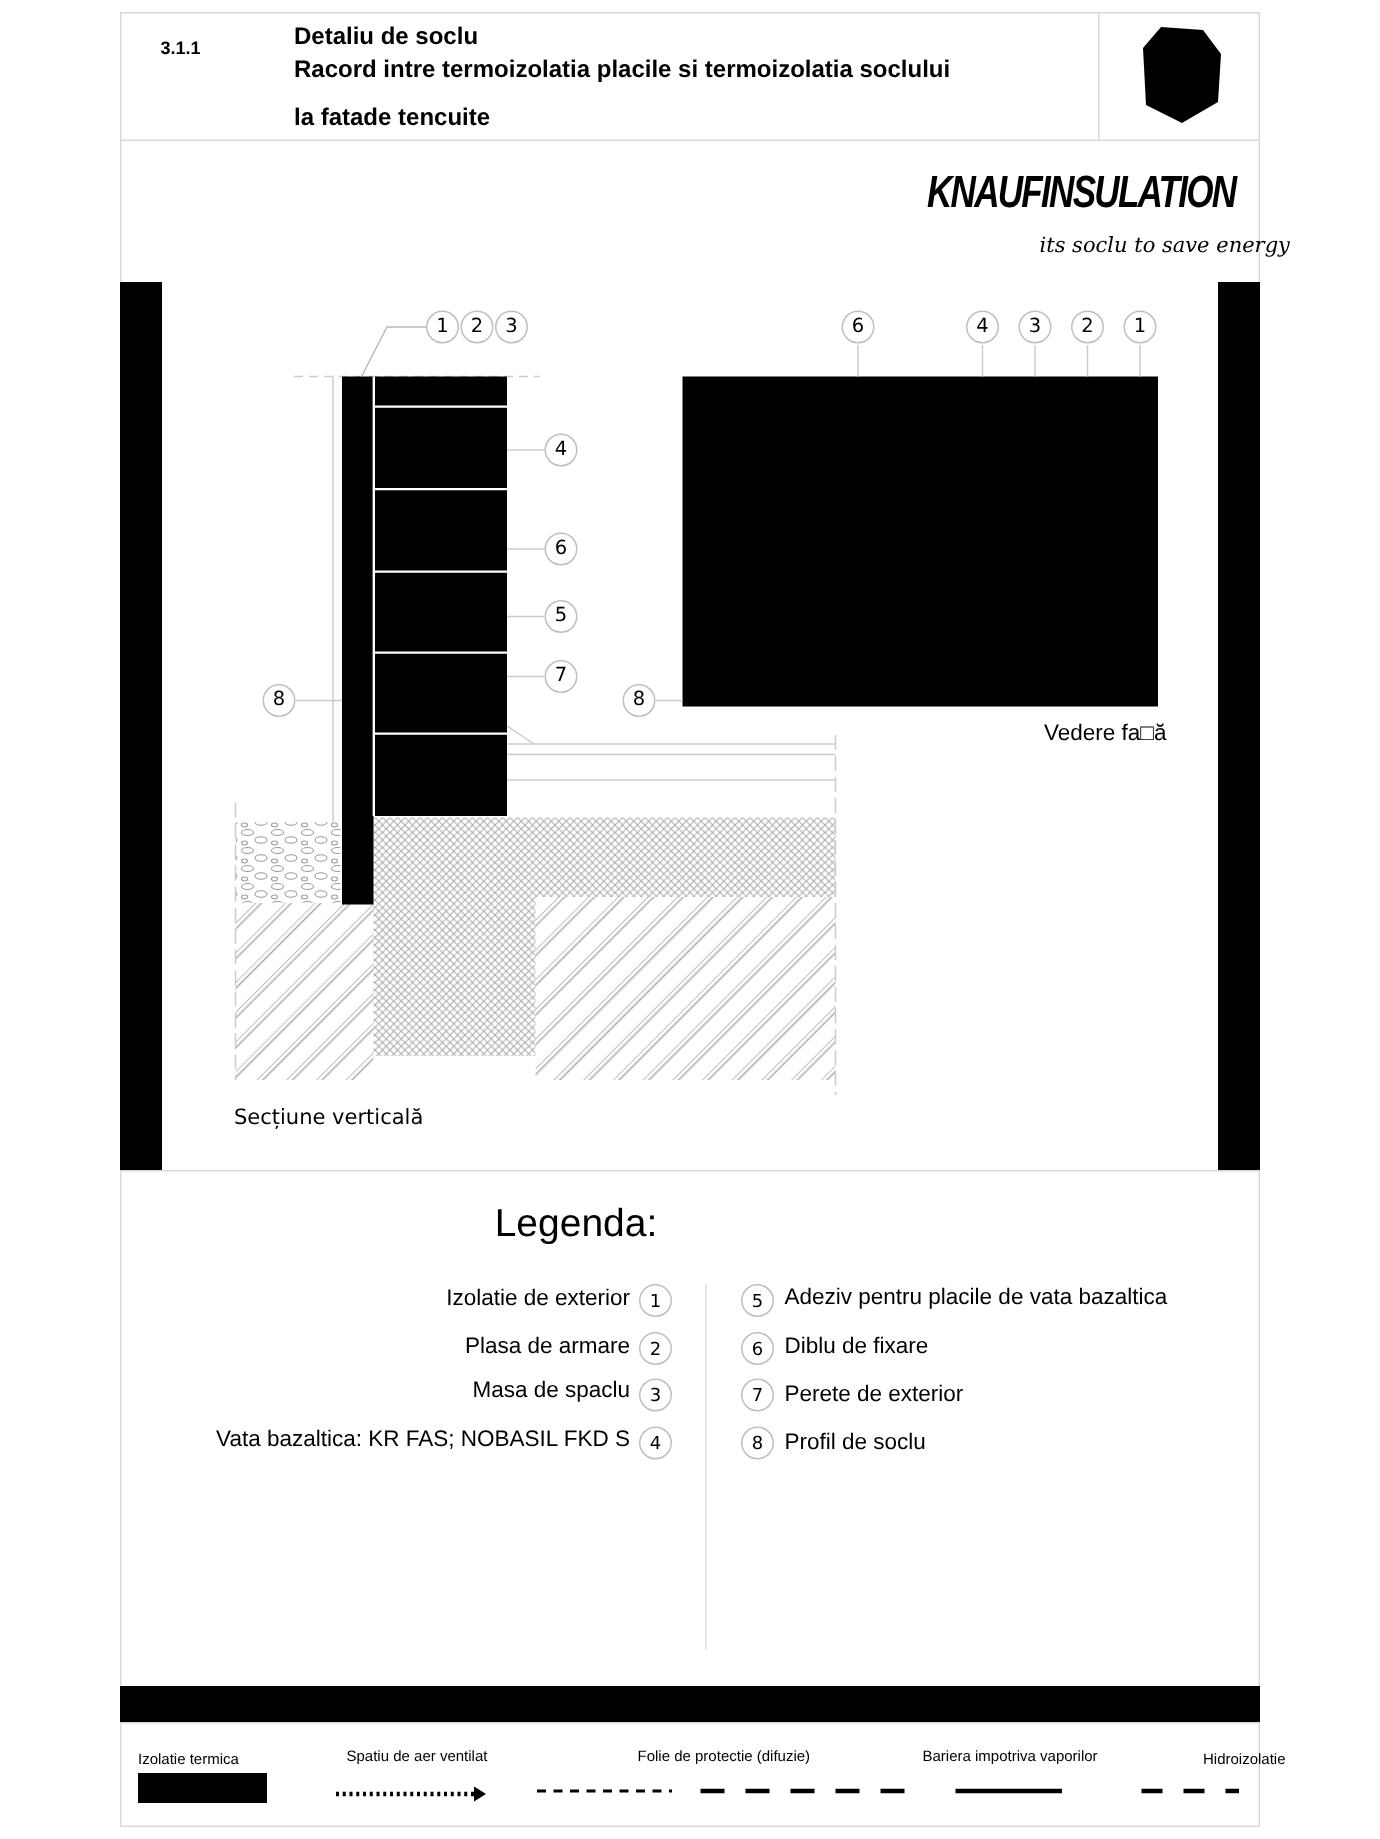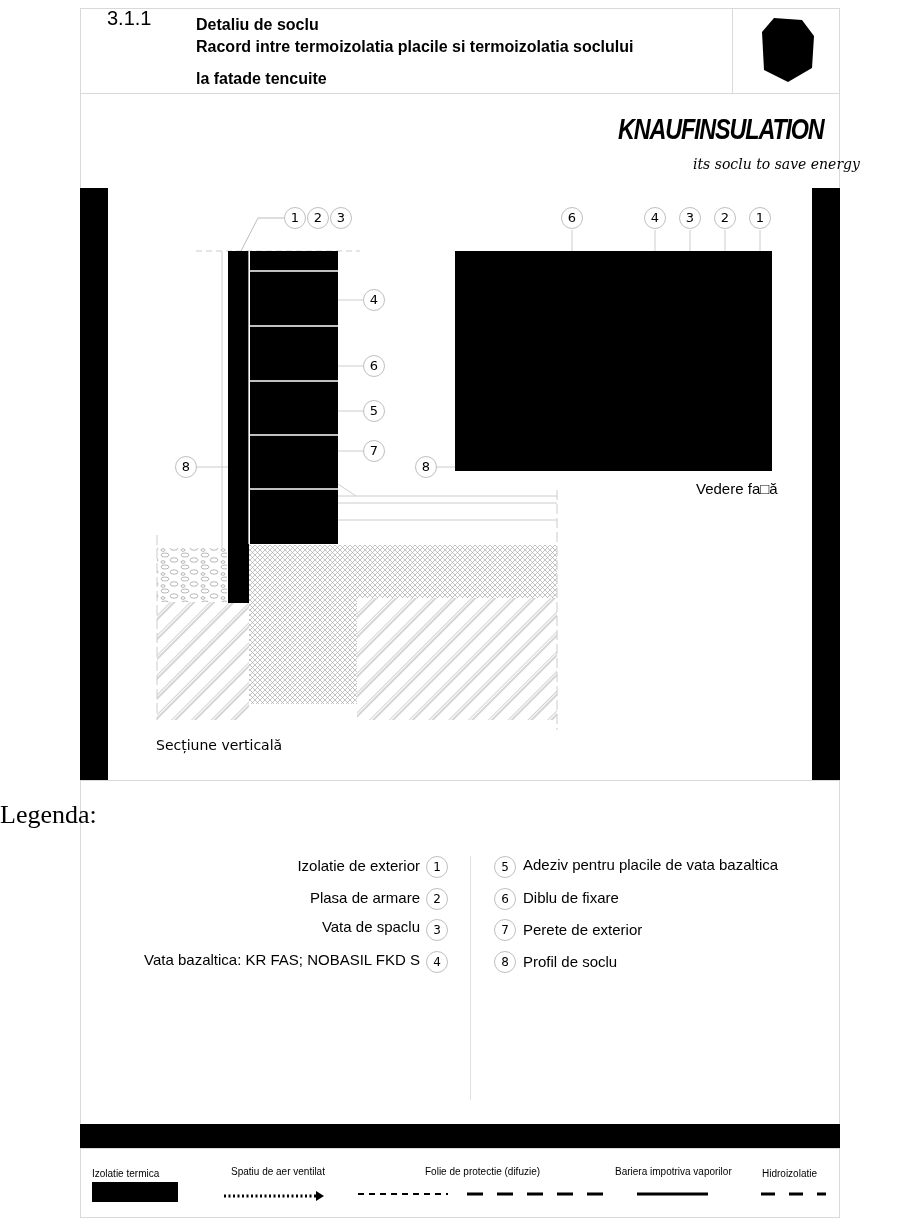--- a/index.html
+++ b/index.html
@@ -1,30 +1,30 @@
 <!DOCTYPE html>
 <html><head>
   <meta charset="utf-8">
   <style>
     html, body { margin: 0; padding: 0; background: #ffffff; }
     body { width: 920px; height: 1226px; position: relative; overflow: hidden; font-family: "Liberation Sans", sans-serif; color: #000; }
     .sheet { position: absolute; left: 80px; top: 8px; width: 760px; height: 1210px; border: 1px solid #d9d9d9; box-sizing: border-box; }
     .header { position: absolute; left: 80px; top: 8px; width: 760px; height: 86px; border-bottom: 1px solid #d9d9d9; box-sizing: border-box; }
     .header-divider { position: absolute; left: 732px; top: 8px; width: 1px; height: 86px; background: #d9d9d9; }
-    .title-num { position: absolute; left: 107px; top: 7px; font-weight: normal; font-size: 20px; }
+    .title-num { position: absolute; left: 107px; top: 25px; font-weight: bold; font-size: 12px; }
     .title-line { position: absolute; left: 156px; font-weight: bold; font-size: 16px; white-space: nowrap; margin-left: 40px; }
     .logo-shape { position: absolute; left: 762px; top: 18px; width: 54px; height: 64px; }
     .brand { position: absolute; left: 618px; top: 112px; width: 200px; height: 70px; }
     .brand-name { position: absolute; left: 0; top: 0; font-family: "Liberation Sans", sans-serif; font-weight: bold; font-style: italic; font-size: 30px; letter-spacing: -1.5px; transform: scaleX(0.78); transform-origin: left top; white-space: nowrap; }
     .brand-tag { position: absolute; left: 75px; top: 44px; font-family: "DejaVu Serif", serif; font-style: italic; font-size: 14px; white-space: nowrap; }
     .side-bar { position: absolute; background: #000; }
     .drawing { position: absolute; left: 0; top: 0; width: 920px; height: 1226px; }
     .callout { position: absolute; width: 22px; height: 22px; border: 1px solid #bfbfbf; border-radius: 50%; background: #fff; box-sizing: border-box; font-size: 13px; line-height: 20px; text-align: center; font-family: "DejaVu Sans", sans-serif; }
     .caption { position: absolute; font-size: 14px; font-family: "DejaVu Sans", sans-serif; white-space: nowrap; }
-    .legend-title { position: absolute; left: 0; width: 768px; top: 800px; text-align: left; font-family: Liberation Serif, serif; font-size: 26px; }
+    .legend-title { position: absolute; left: 0; width: 768px; top: 800px; text-align: center; font-family: Liberation Sans, sans-serif; font-size: 26px; }
     .legend-divider { position: absolute; left: 470px; top: 856px; width: 1px; height: 244px; background: #e0e0e0; }
     .leg-left { position: absolute; right: 500px; font-size: 15px; white-space: nowrap; text-align: right; }
     .leg-right { position: absolute; left: 523px; font-size: 15px; white-space: nowrap; }
     .leg-num { position: absolute; width: 22px; height: 22px; border: 1px solid #bfbfbf; border-radius: 50%; box-sizing: border-box; font-size: 12px; line-height: 20px; text-align: center; font-family: "DejaVu Sans", sans-serif; }
     .footer-bar { position: absolute; left: 80px; top: 1124px; width: 760px; height: 24px; background: #000; }
     .fl-label { position: absolute; font-size: 10px; white-space: nowrap; }
   </style>
 </head>
 <body>
 
@@ -134,33 +134,33 @@
 <div class="callout" style="left:415px;top:456px">8</div>
 <div class="caption" style="left:696px;top:480px;font-family:'Liberation Sans',sans-serif;font-size:15px">Vedere fa□ă</div>
 
 <div class="legend-title">Legenda:</div>
 <div class="legend-divider"></div>
 
 <div class="leg-left" style="top:857px">Izolatie de exterior</div>
 <div class="leg-num" style="left:426px;top:856px">1</div>
 <div class="leg-left" style="top:889px">Plasa de armare</div>
 <div class="leg-num" style="left:426px;top:888px">2</div>
-<div class="leg-left" style="top:918px">Vata de spaclu</div>
+<div class="leg-left" style="top:918px">Masa de spaclu</div>
 <div class="leg-num" style="left:426px;top:919px">3</div>
 <div class="leg-left" style="top:951px">Vata bazaltica:  KR FAS; NOBASIL FKD S</div>
 <div class="leg-num" style="left:426px;top:951px">4</div>
 
 <div class="leg-num" style="left:494px;top:856px">5</div>
 <div class="leg-right" style="top:856px">Adeziv pentru placile de vata bazaltica</div>
 <div class="leg-num" style="left:494px;top:888px">6</div>
 <div class="leg-right" style="top:889px">Diblu de fixare</div>
 <div class="leg-num" style="left:494px;top:919px">7</div>
 <div class="leg-right" style="top:921px">Perete de exterior</div>
 <div class="leg-num" style="left:494px;top:951px">8</div>
 <div class="leg-right" style="top:953px">Profil de soclu</div>
 
 <div class="footer-bar"></div>
 <div style="position:absolute;left:80px;top:1148px;width:760px;height:1px;background:#d9d9d9;"></div>
 <div class="fl-label" style="left:92px;top:1168px">Izolatie termica</div>
 <div class="fl-label" style="left:231px;top:1166px">Spatiu de aer ventilat</div>
 <div class="fl-label" style="left:425px;top:1166px">Folie de protectie (difuzie)</div>
 <div class="fl-label" style="left:615px;top:1166px">Bariera impotriva vaporilor</div>
-<div class="fl-label" style="left:762px;top:1168px">Hidroizolatie</div>
+<div class="fl-label" style="left:802px;top:1168px">Hidroizolatie</div>
 
 </body></html>

